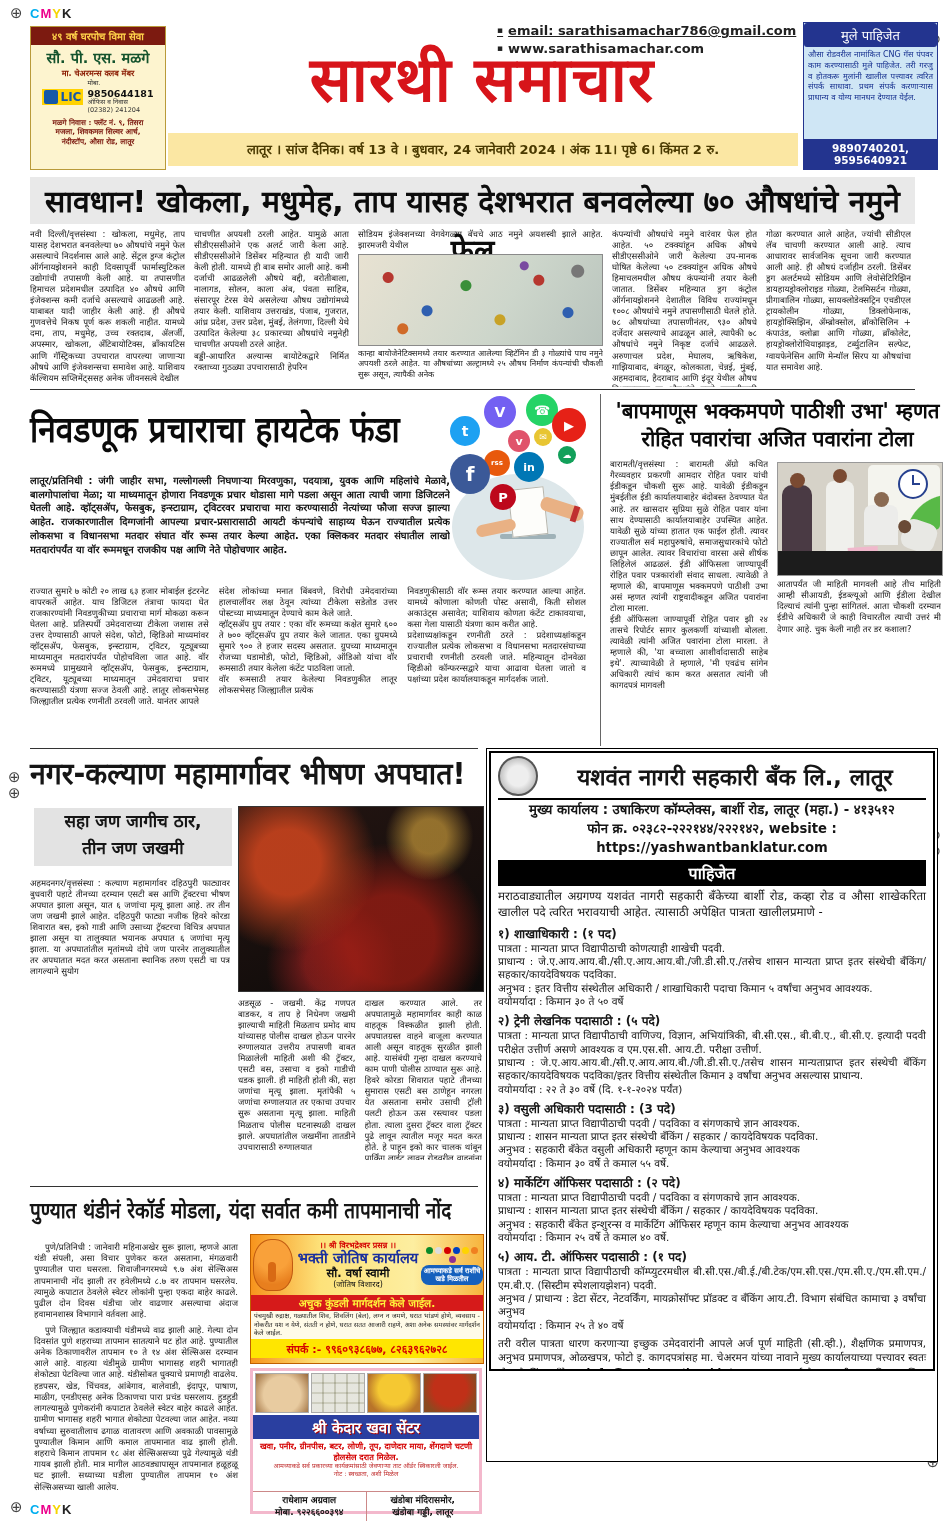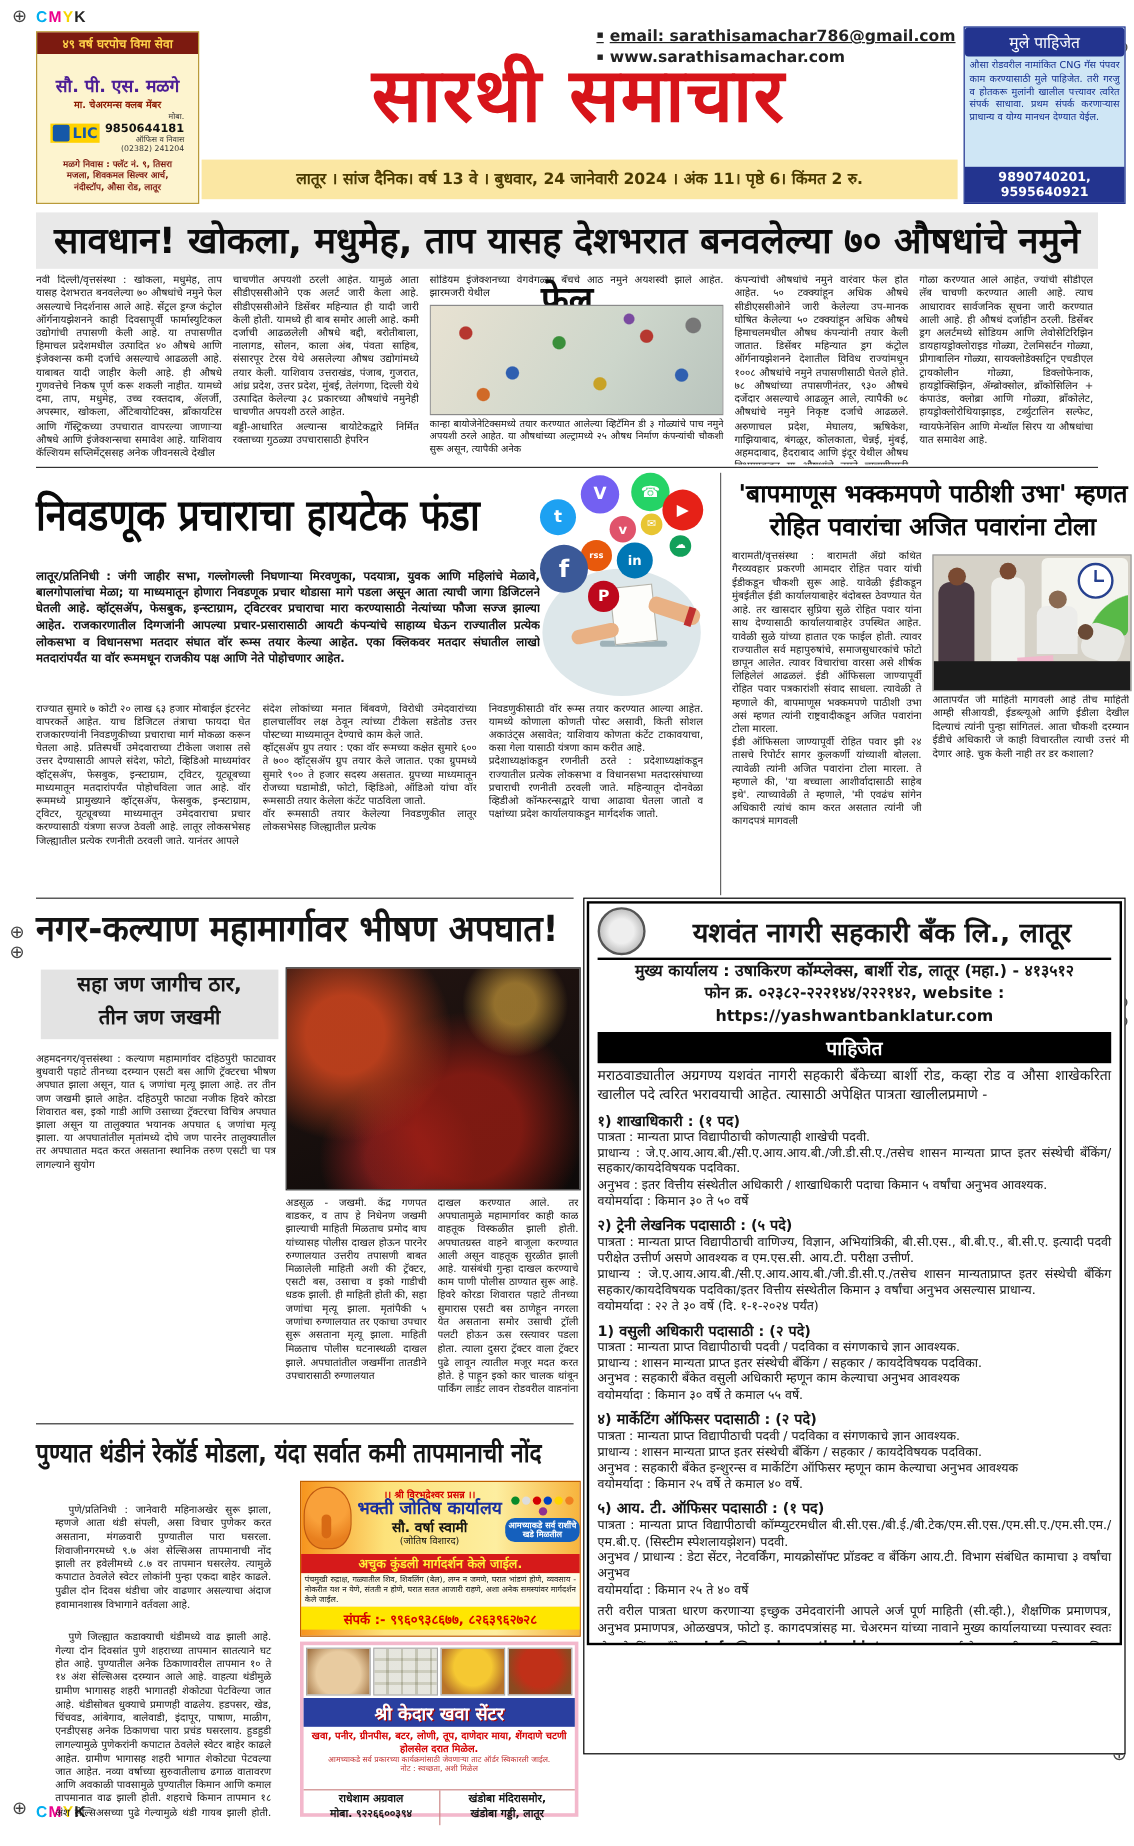--- a/index.html
+++ b/index.html
@@ -8,27 +8,27 @@
   .abs{position:absolute}
   .b{font-weight:bold}
   .pre{white-space:pre-line}
   .reg{position:absolute;font-size:15px;color:#444;line-height:1}
   
   .cmyk{position:absolute;font:bold 13px "Liberation Sans",sans-serif;letter-spacing:1px}
   .cmyk .c{color:#00aeef}.cmyk .m{color:#ec008c}.cmyk .y{color:#f5d400}.cmyk .k{color:#232323}
   
   .lic-ad{left:30px;top:26px;width:134px;height:142px;background:#fdf4cf;border:1px solid #b99a3a;font-size:8px;text-align:center}
   .lic-banner{background:#7c1a10;color:#ffd24a;font-size:10px;font-weight:bold;padding:2px 1px}
-  .lic-name{color:#4c1d95;font-size:14.5px;font-weight:bold;margin-top:16px}
+  .lic-name{color:#14532d;font-size:14.5px;font-weight:bold;margin-top:2px}
   .lic-member{color:#8a1a00;font-size:8px;font-weight:bold}
   .lic-mid{display:flex;justify-content:center;gap:4px;margin:2px 2px;align-items:center}
   .lic-logo{display:flex;align-items:center;background:#ffd200;padding:1px 2px;gap:2px}
   .lic-emblem{width:14px;height:14px;background:#1558a8;border-radius:2px}
   .lic-logo span{color:#1558a8;font-weight:bold;font-size:12px}
-  .lic-phones{font-size:6.5px;color:#333;text-align:right;line-height:1.2}
+  .lic-phones{font-size:6.5px;color:#333;text-align:left;line-height:1.2}
   .lic-mobile{font-size:9.5px;font-weight:bold;color:#111}
   .lic-addr{color:#7c1a10;font-size:7.3px;font-weight:bold;line-height:1.3;padding:1px 12px}
   .contact{left:497px;top:22px;font-size:13px;font-weight:bold;color:#222;line-height:1.4}
   .contact .u{text-decoration:underline}
   .contact .bullet{font-size:9px;margin-right:5px;vertical-align:2px}
   .paper-title{left:168px;top:32px;width:628px;margin:0;text-align:center;font-size:62px;line-height:96px;
                font-weight:bold;color:#d7141a;letter-spacing:1px}
   .dateline{left:168px;top:133px;width:630px;height:33px;background:#fbe7a3;text-align:center;
             font-size:13px;font-weight:bold;color:#4a3a00;line-height:33px}
   .wanted{left:803px;top:22px;width:133px;height:146px;border:1px solid #23348f;display:flex;flex-direction:column;background:#cfe6f5}
@@ -117,21 +117,21 @@
     radial-gradient(circle at 62% 72%,rgba(160,30,20,.75) 0 22%,transparent 48%),
     radial-gradient(circle at 38% 86%,rgba(200,40,40,.5) 0 12%,transparent 30%),
     linear-gradient(160deg,#241512,#0d0a09)}
   .acc-c1{position:absolute;left:0;top:126px;width:200px;height:282px}
   .acc-under{position:absolute;left:208px;top:246px;width:244px;height:162px;display:flex;gap:9px}
   .acc-under .col{width:118px;height:162px}
   
   .pune{left:30px;top:1192px;width:452px;height:330px}
   .pu-head{position:absolute;left:0;top:2px;font-size:22px;font-weight:bold;white-space:nowrap;transform:scaleX(.86);transform-origin:left}
   .pu-body{position:absolute;left:0;top:46px;width:212px;height:278px;font-size:8.5px;line-height:1.32;text-align:justify;overflow:hidden}
-  .pu-body p{margin:16px;text-indent:11px}
+  .pu-body p{margin:4px;text-indent:11px}
   
   .astro{position:absolute;left:220px;top:42px;width:232px;height:128px;border:1px solid #c06000;
          background:linear-gradient(90deg,#f7941d,#fde27a 30%,#fdeea0 70%,#f7b43d);font-family:"DejaVu Sans",sans-serif}
   .astro-top{display:flex;align-items:center;height:60px}
   .ganesha{width:38px;height:50px;margin:2px;background:radial-gradient(circle at 50% 28%,#f9a13a 0 40%,#e87f1e 75%);
            border-radius:45% 45% 40% 40%;border:1px solid #c05a10;position:relative}
   .ganesha:before{content:"";position:absolute;left:14px;top:22px;width:8px;height:20px;background:#d86a14;border-radius:4px}
   .astro-center{flex:1;text-align:center;line-height:1.15}
   .astro-bless{color:#d40000;font-size:8px;font-weight:bold}
   .astro-title{color:#1a2f9e;font-size:14.5px;font-weight:bold}
@@ -383,21 +383,21 @@
             <div class="pos-l">अनुभव : इतर वित्तीय संस्थेतील अधिकारी / शाखाधिकारी पदाचा किमान ५ वर्षांचा अनुभव आवश्यक.</div>
             <div class="pos-l">वयोमर्यादा : किमान ३० ते ५० वर्षे</div>
           </div>
           <div>
             <div class="pos-t">२) ट्रेनी लेखनिक पदासाठी : (५ पदे)</div>
             <div class="pos-l">पात्रता : मान्यता प्राप्त विद्यापीठाची वाणिज्य, विज्ञान, अभियांत्रिकी, बी.सी.एस., बी.बी.ए., बी.सी.ए. इत्यादी पदवी परीक्षेत उत्तीर्ण असणे आवश्यक व एम.एस.सी. आय.टी. परीक्षा उत्तीर्ण.</div>
             <div class="pos-l">प्राधान्य : जे.ए.आय.आय.बी./सी.ए.आय.आय.बी./जी.डी.सी.ए./तसेच शासन मान्यताप्राप्त इतर संस्थेची बँकिंग सहकार/कायदेविषयक पदविका/इतर वित्तीय संस्थेतील किमान ३ वर्षांचा अनुभव असल्यास प्राधान्य.</div>
             <div class="pos-l">वयोमर्यादा : २२ ते ३० वर्षे (दि. १-१-२०२४ पर्यंत)</div>
           </div>
           <div>
-            <div class="pos-t">1) वसुली अधिकारी पदासाठी : (२ पदे)</div>
+            <div class="pos-t">३) वसुली अधिकारी पदासाठी : (3 पदे)</div>
             <div class="pos-l">पात्रता : मान्यता प्राप्त विद्यापीठाची पदवी / पदविका व संगणकाचे ज्ञान आवश्यक.</div>
             <div class="pos-l">प्राधान्य : शासन मान्यता प्राप्त इतर संस्थेची बँकिंग / सहकार / कायदेविषयक पदविका.</div>
             <div class="pos-l">अनुभव : सहकारी बँकेत वसुली अधिकारी म्हणून काम केल्याचा अनुभव आवश्यक</div>
             <div class="pos-l">वयोमर्यादा : किमान ३० वर्षे ते कमाल ५५ वर्षे.</div>
           </div>
           <div>
             <div class="pos-t">४) मार्केटिंग ऑफिसर पदासाठी : (२ पदे)</div>
             <div class="pos-l">पात्रता : मान्यता प्राप्त विद्यापीठाची पदवी / पदविका व संगणकाचे ज्ञान आवश्यक.</div>
             <div class="pos-l">प्राधान्य : शासन मान्यता प्राप्त इतर संस्थेची बँकिंग / सहकार / कायदेविषयक पदविका.</div>
             <div class="pos-l">अनुभव : सहकारी बँकेत इन्शुरन्स व मार्केटिंग ऑफिसर म्हणून काम केल्याचा अनुभव आवश्यक</div>

